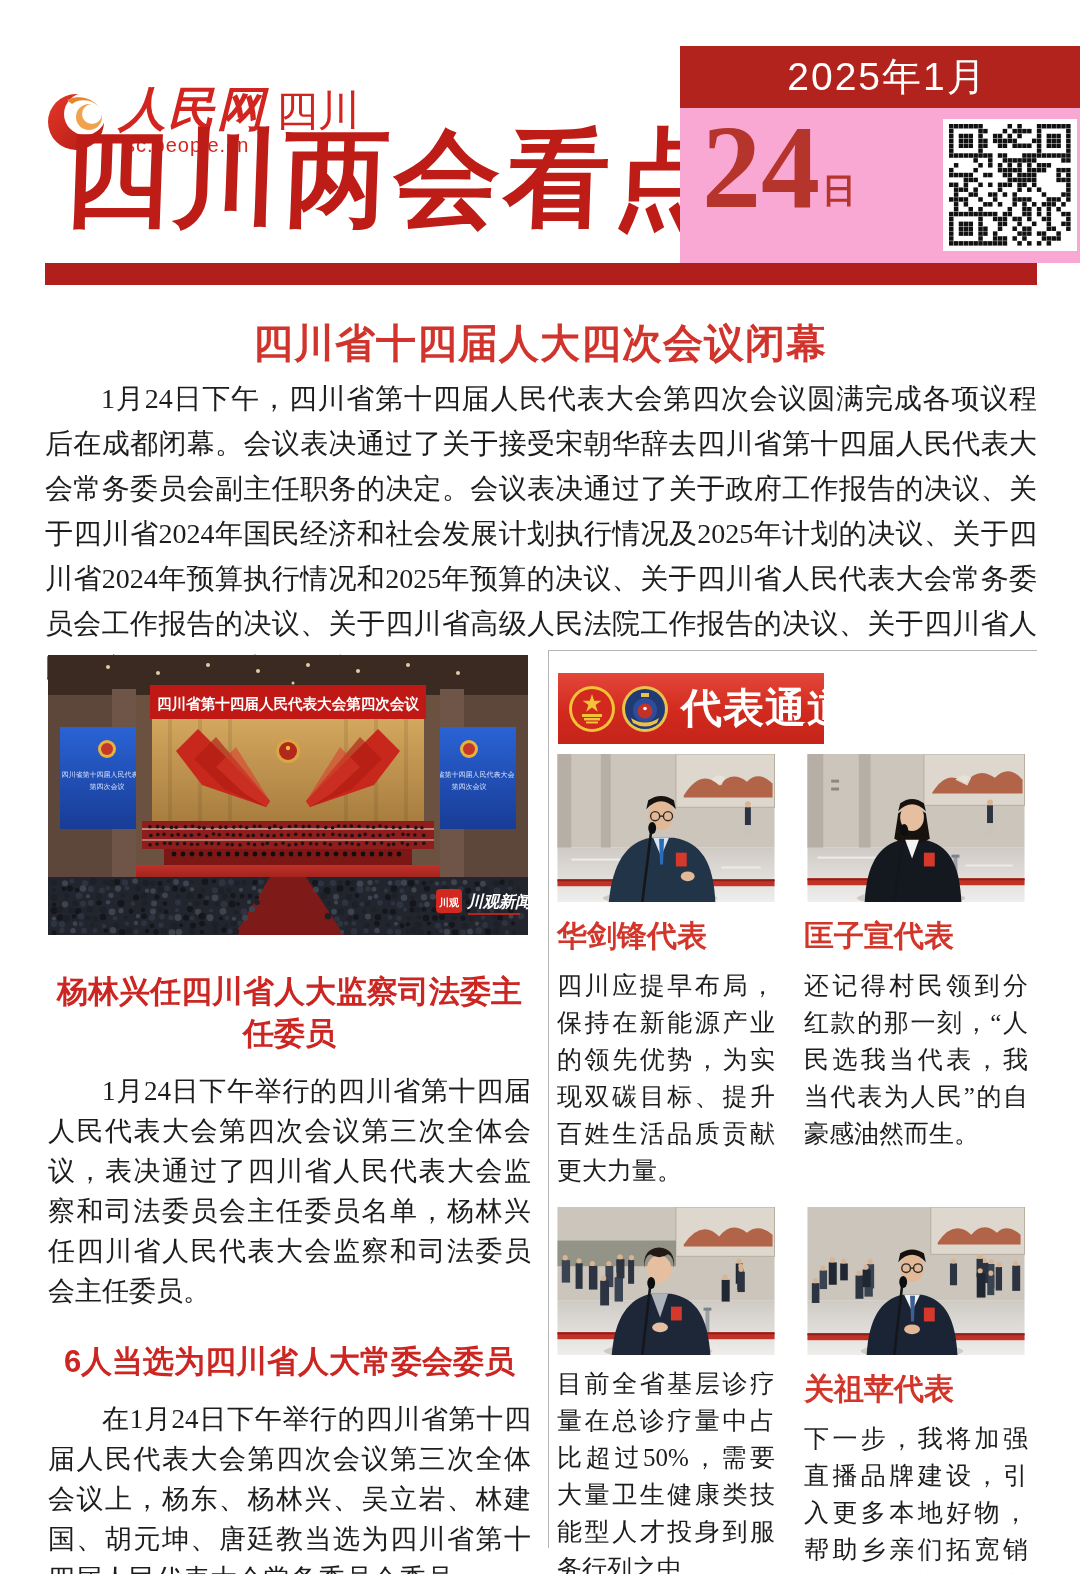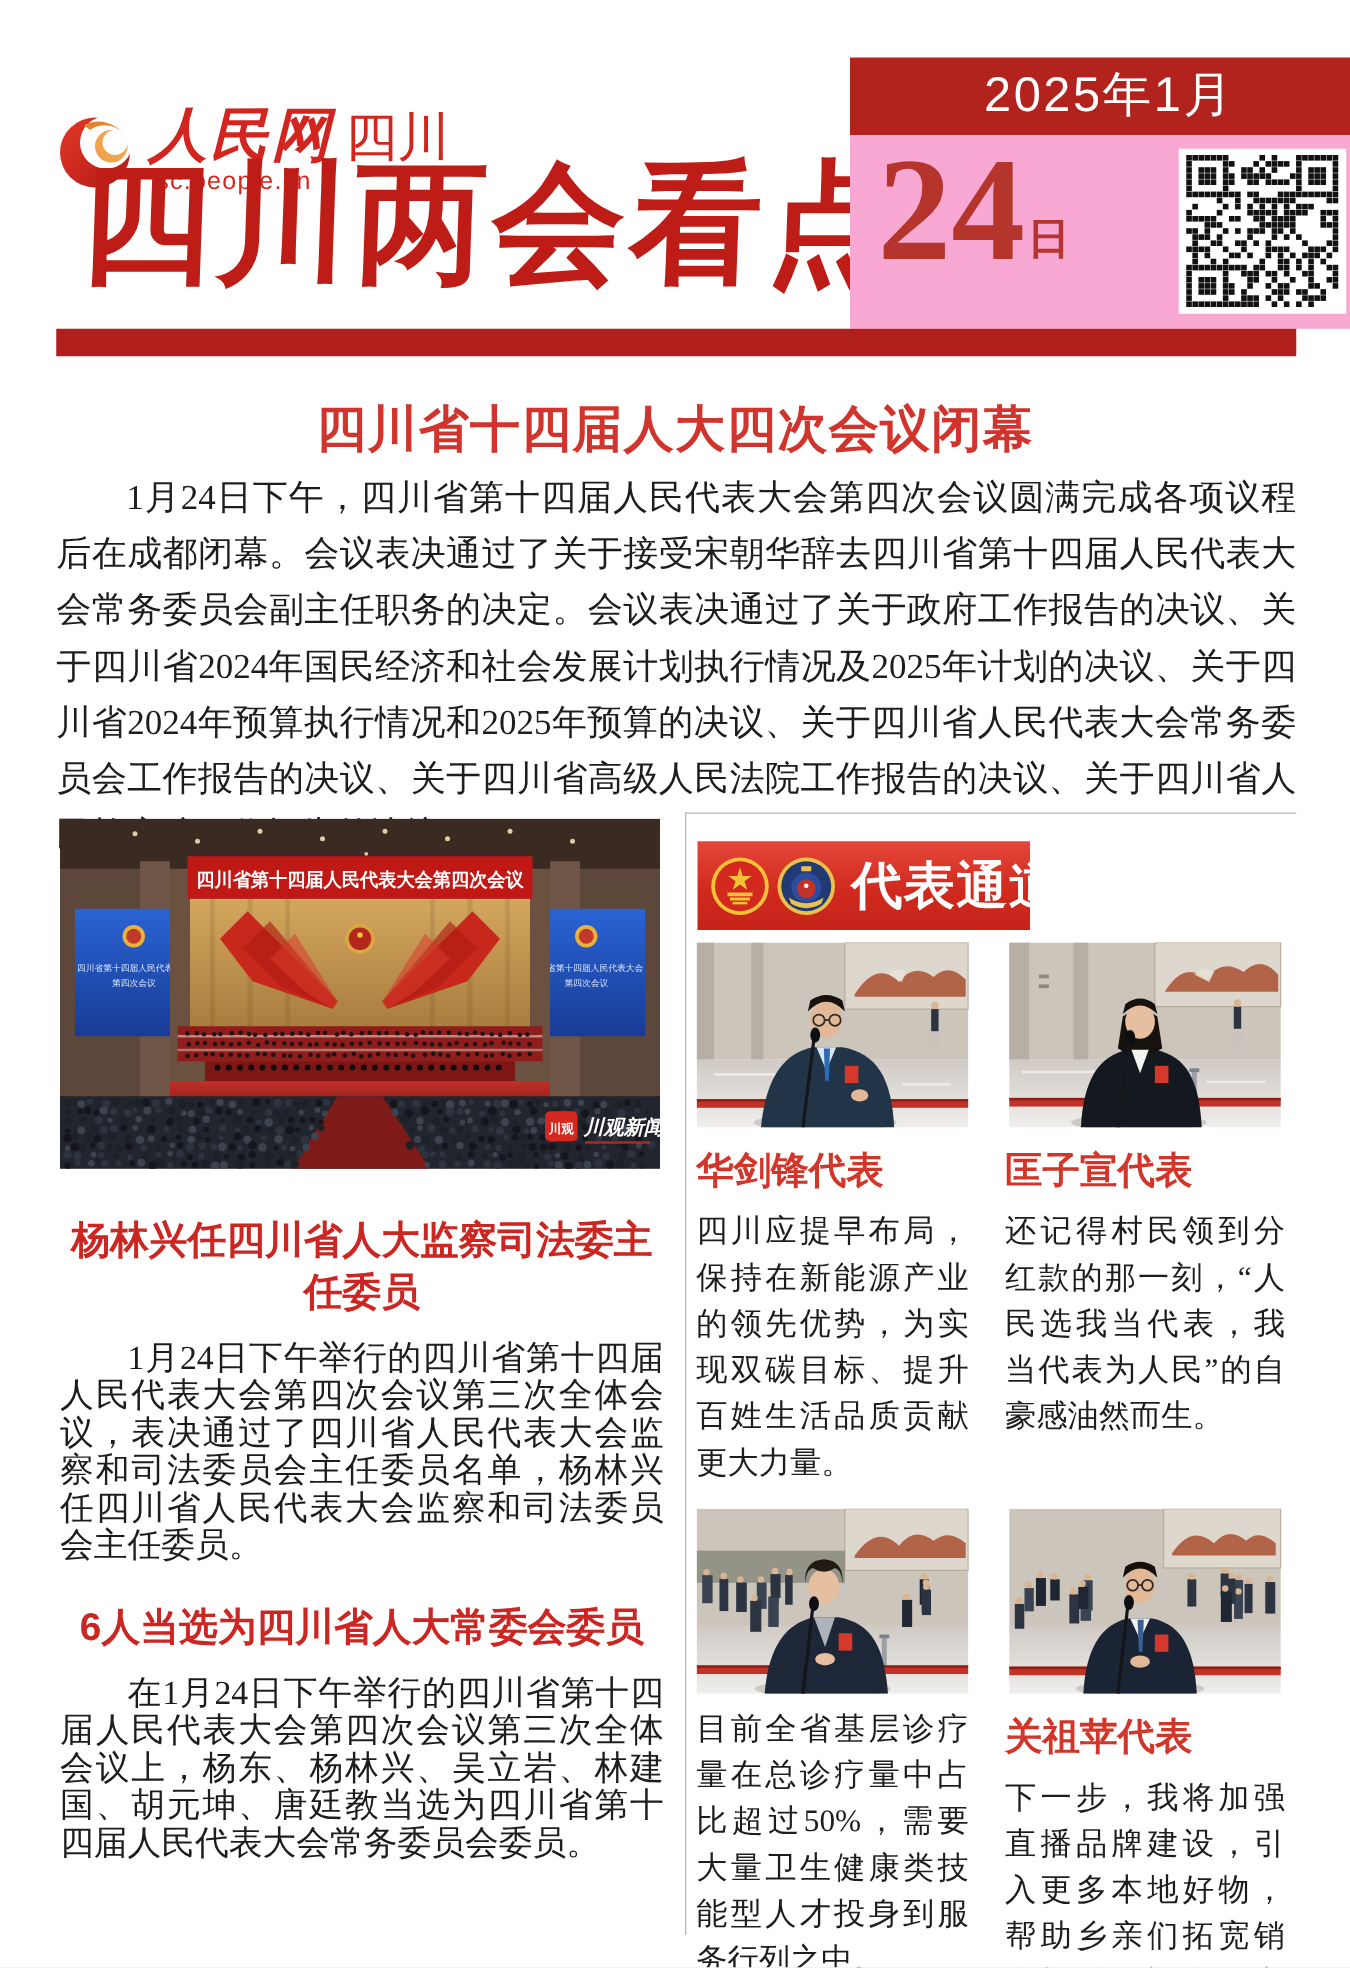--- a/index.html
+++ b/index.html
@@ -37,21 +37,21 @@
     font-family:"Liberation Sans",sans-serif;font-weight:bold;font-size:40px;color:#d0342c;
     letter-spacing:1px;}
   .article-body{position:absolute;left:45px;top:376px;width:992px;
     font-size:28px;line-height:45px;text-align:justify;text-indent:56px;color:#1d1d1d;}
   
   .left-col{position:absolute;left:48px;top:655px;width:483px;}
   .hall-photo{display:block;width:480px;height:280px;}
   .sec-headline{margin:36px 0 0 0;text-align:center;
     font-family:"Liberation Sans",sans-serif;font-weight:bold;font-size:31px;color:#cb2622;}
   .sec-headline.second{margin-top:30px;}
-  .sec-body{margin:16px 0 0 0;font-size:27px;line-height:30px;text-align:justify;
+  .sec-body{margin:16px 0 0 0;font-size:27px;line-height:40px;text-align:justify;
     text-indent:54px;color:#1d1d1d;}
   
   .right-col{position:absolute;left:548px;top:650px;width:489px;height:898px;
     border-left:1px solid #b5b5b5;border-top:1px solid #b5b5b5;box-sizing:border-box;}
   .channel-banner{margin:22px 0 0 9px;width:266px;height:71px;
     background:linear-gradient(180deg,#e4473a 0%,#d1291d 55%,#c5241a 100%);
     display:flex;align-items:center;padding-left:10px;box-sizing:border-box;}
   .emblem{width:48px;height:48px;flex:0 0 auto;}
   .emblem + .emblem{margin-left:5px;}
   .channel-label{margin-left:12px;color:#ffffff;font-family:"Liberation Sans",sans-serif;

